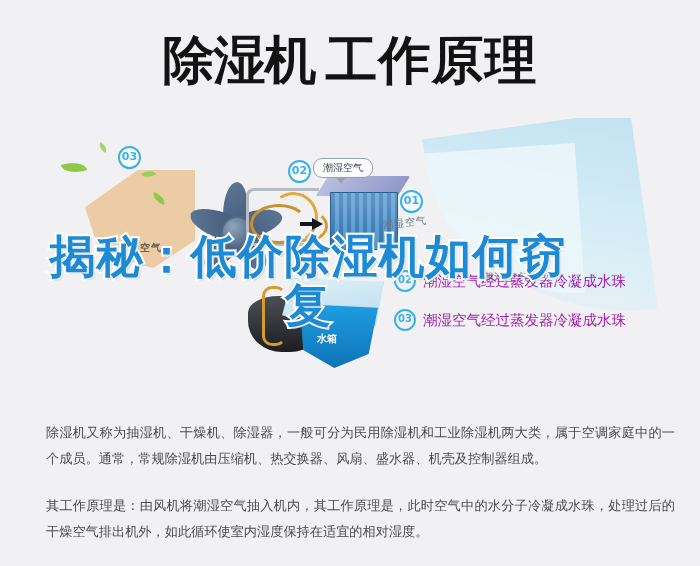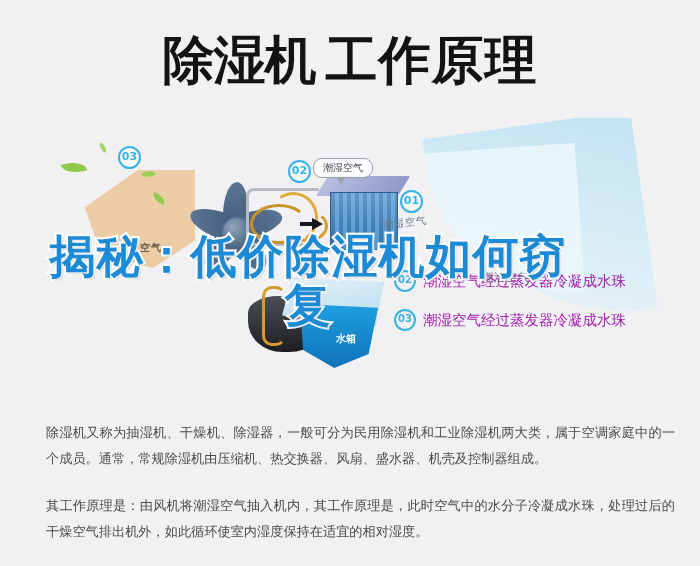--- a/index.html
+++ b/index.html
@@ -120,21 +120,21 @@
     background:linear-gradient(170deg,#dff0fa,#b9dced);
     clip-path:polygon(10% 0,100% 8%,92% 100%,0 78%);
     border:1px solid #bcd9e9;
   }
   .tank{
     position:absolute;left:300px;top:186px;width:78px;height:64px;
     background:linear-gradient(180deg,#1f9fe0,#0e72b8);
     clip-path:polygon(0 0,100% 6%,88% 78%,44% 100%,4% 72%);
   }
   .tank-label{
-    position:absolute;left:336px;top:214px;font-size:10px;color:#ffffff;font-weight:bold;
+    position:absolute;left:317px;top:214px;font-size:10px;color:#ffffff;font-weight:bold;
   }
   .coil-s{
     position:absolute;left:262px;top:168px;width:18px;height:54px;
     border:3px solid #d79a2b;border-radius:10px;border-right-color:transparent;
   }
 
   
   .badge{
     position:absolute;width:19px;height:19px;border-radius:50%;
     border:2px solid #38b2e6;color:#38b2e6;

